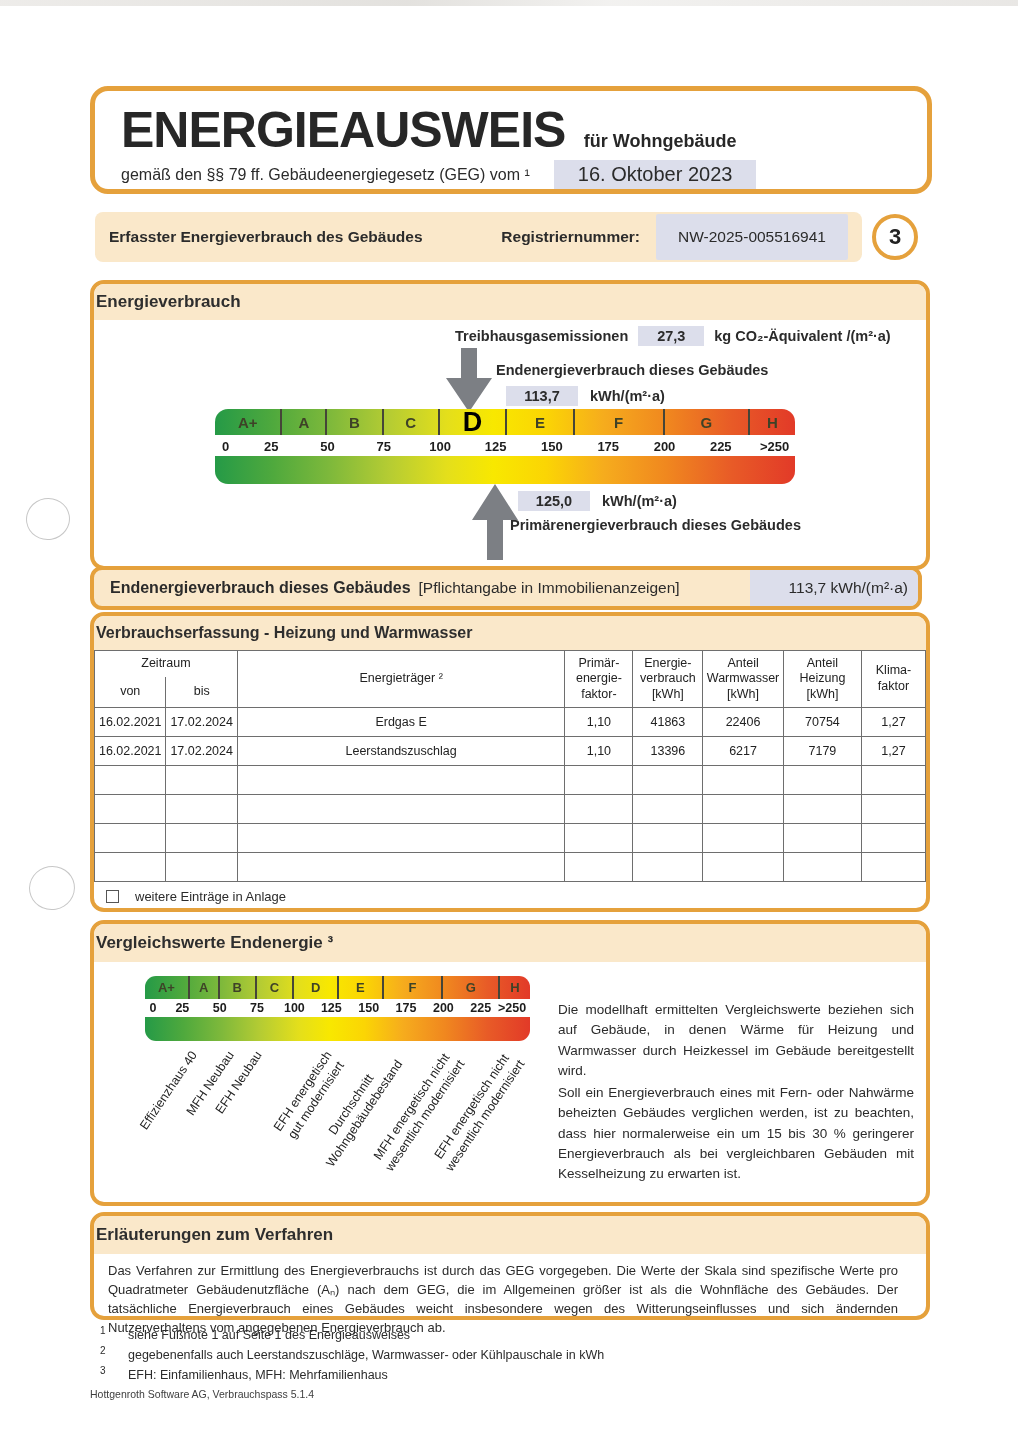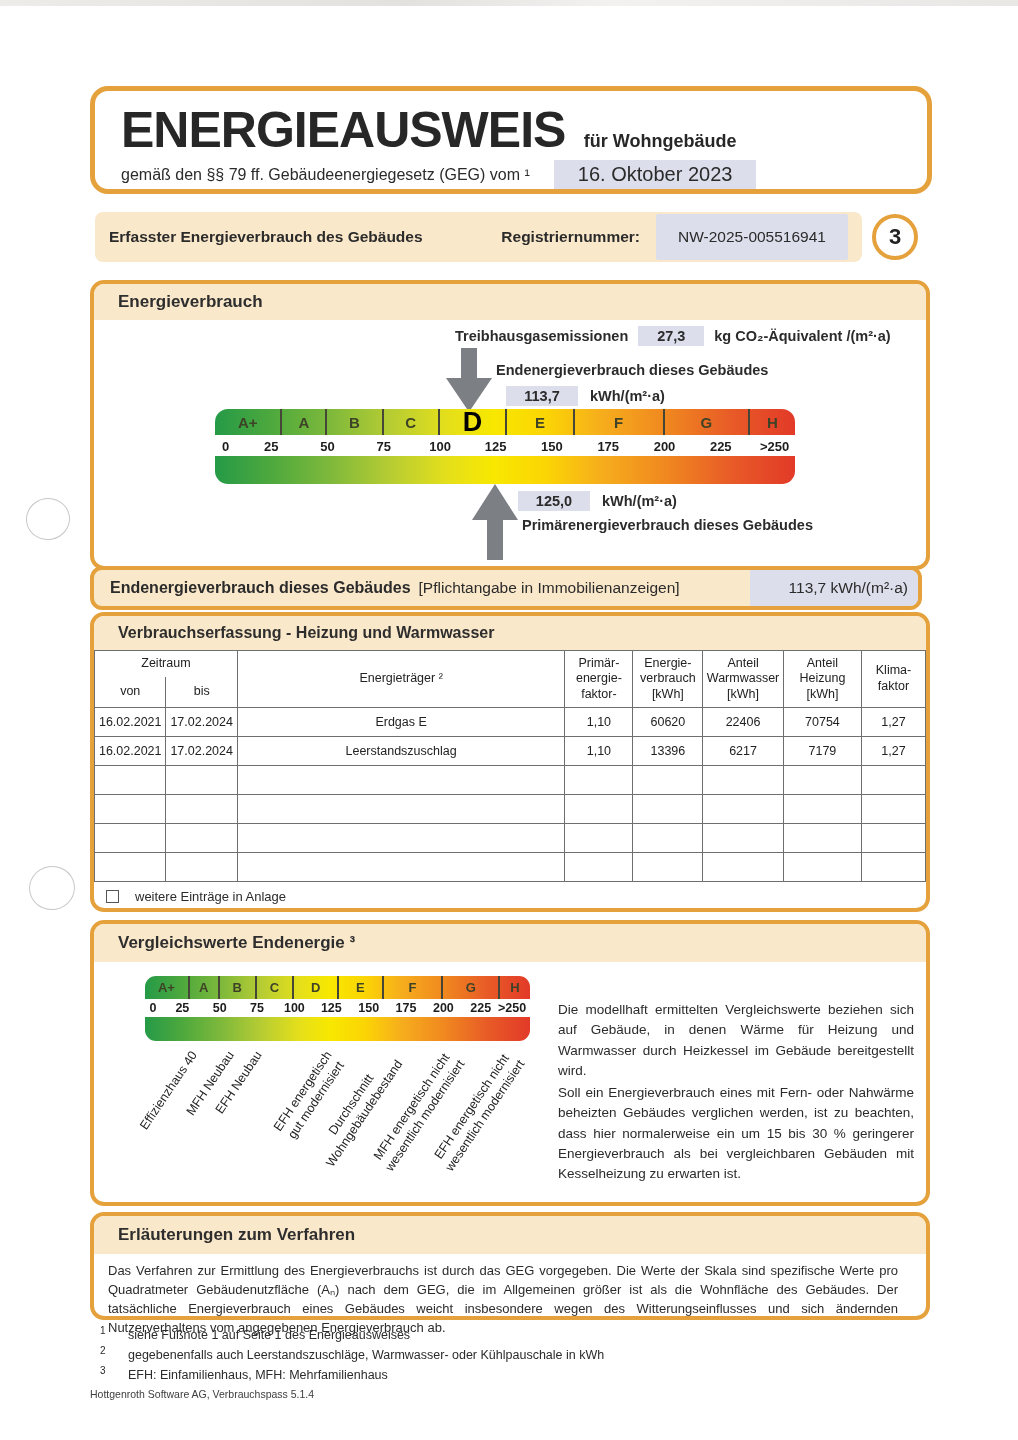--- a/index.html
+++ b/index.html
@@ -5,21 +5,21 @@
   html,body{margin:0;padding:0;background:#ffffff;}
   body{font-family:"Liberation Sans", sans-serif;color:#2b2b2b;}
   .page{position:relative;width:1018px;height:1440px;background:#fff;overflow:hidden;}
   .scan-top{position:absolute;top:0;left:0;width:100%;height:6px;background:linear-gradient(90deg,#e9e7e4 0%,#dcdad6 40%,#efeeec 60%,#e3e1de 100%);opacity:.8;}
   .hole{position:absolute;border:1.6px solid #c7c7c7;border-radius:50%;transform:rotate(-10deg);}
   .hole-1{left:26px;top:498px;width:42px;height:40px;}
   .hole-2{left:29px;top:866px;width:44px;height:42px;}
 
   
   .box{position:absolute;left:90px;width:832px;border:4px solid #E5A13C;border-radius:14px;background:#fff;box-sizing:content-box;}
-  .box-head{background:#FAE8CA;border-radius:10px 10px 0 0;font-weight:bold;font-size:17px;color:#2e2e2e;padding:0 24px;display:flex;align-items:center;}
+  .box-head{background:#FAE8CA;border-radius:10px 10px 0 0;font-weight:bold;font-size:17px;color:#2e2e2e;padding:0 2px;display:flex;align-items:center;}
 
   
   .header-box{top:86px;height:98px;border-width:5px;border-radius:18px;padding:0;}
   .title-row{padding:10px 0 0 26px;white-space:nowrap;}
   .main-title{font-size:50px;font-weight:bold;letter-spacing:-1px;color:#272727;}
   .title-sub{font-size:18px;font-weight:bold;margin-left:14px;color:#272727;}
   .law-row{padding:0 0 0 26px;font-size:16px;display:flex;align-items:center;margin-top:1px;}
   .hl{background:#DCDEEB;}
   .law-date{margin-left:24px;padding:3px 24px;font-size:20px;}
 
@@ -40,21 +40,21 @@
   .ghg-row .vbox{width:66px;}
   .arrow{position:absolute;}
   .arrow-down{left:352px;top:28px;}
   .final-label{position:absolute;left:402px;top:42px;font-weight:bold;white-space:nowrap;}
   .final-val-row{position:absolute;left:412px;top:66px;display:flex;align-items:center;gap:12px;}
   .final-val-row .vbox{width:72px;}
   .unit{font-weight:bold;}
   .arrow-up{left:378px;top:164px;}
   .prim-val-row{position:absolute;left:424px;top:171px;display:flex;align-items:center;gap:12px;}
   .prim-val-row .vbox{width:72px;}
-  .prim-label{position:absolute;left:428px;top:197px;font-weight:bold;white-space:nowrap;}
+  .prim-label{position:absolute;left:416px;top:197px;font-weight:bold;white-space:nowrap;}
 
   
   .scale{position:absolute;}
   .scale-energy{left:121px;top:89px;width:580px;}
   .band-bg{background:linear-gradient(90deg,#259A47 0%,#4FA93D 10%,#7FB93B 20%,#B5CC33 30%,#E4DF1B 40%,#F8E800 48%,#FBD504 57%,#F6AC1D 67%,#F0871F 78%,#E85B27 89%,#E23A28 100%);}
   .sc-letters{display:flex;height:26px;border-radius:13px 13px 0 0;}
   .sc-letters .cell{display:flex;align-items:center;justify-content:center;font-weight:bold;font-size:15px;color:#3e4227;border-right:2px solid #454538;box-sizing:border-box;}
   .sc-letters .cell:last-child{border-right:none;}
   .c0{width:11.63%}.c1{width:7.75%}.c2{width:9.69%}.c3{width:9.69%}.c4{width:11.63%}.c5{width:11.63%}.c6{width:15.5%}.c7{width:14.73%}.c8{width:7.75%}
   .scale-energy .cell.cur{font-size:27px;color:#000;}
@@ -259,21 +259,21 @@
           <th>von</th>
           <th>bis</th>
         </tr>
       </thead>
       <tbody>
         <tr>
           <td>16.02.2021</td>
           <td>17.02.2024</td>
           <td>Erdgas E</td>
           <td>1,10</td>
-          <td>60620</td>
+          <td>41863</td>
           <td>22406</td>
           <td>70754</td>
           <td>1,27</td>
         </tr>
         <tr>
           <td>16.02.2021</td>
           <td>17.02.2024</td>
           <td>Leerstandszuschlag</td>
           <td>1,10</td>
           <td>13396</td>

